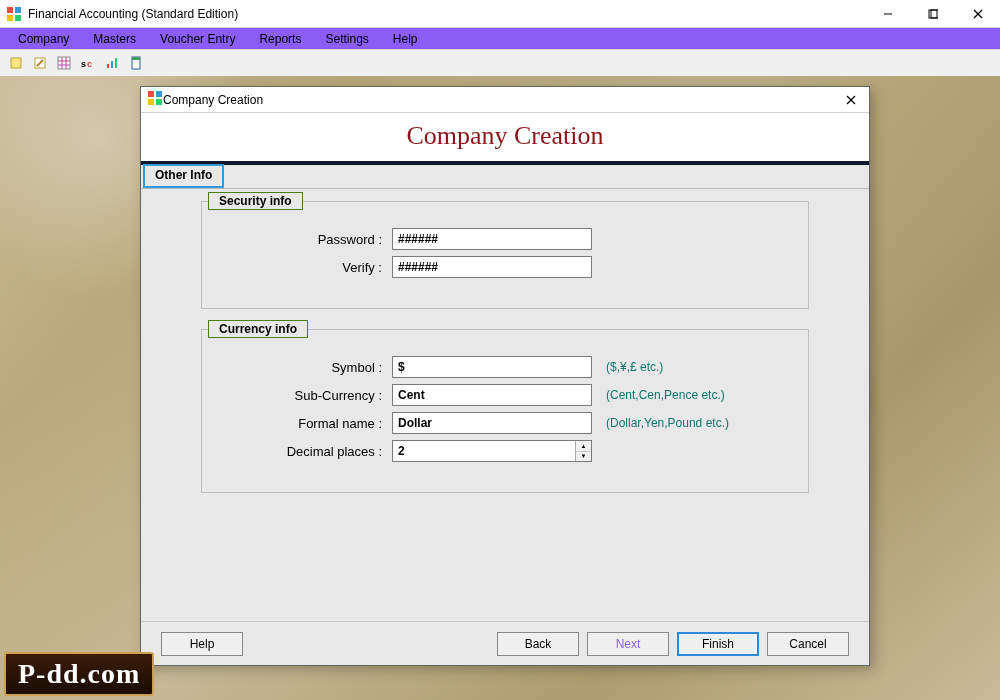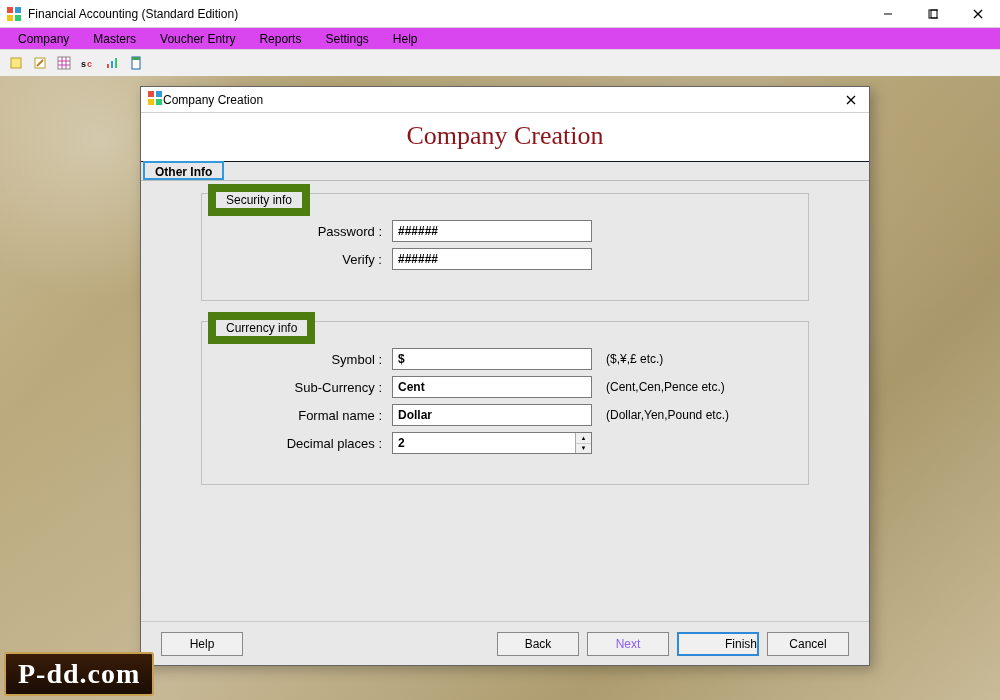--- a/index.html
+++ b/index.html
@@ -40,21 +40,21 @@
 .win-controls { display: flex; height: 100%; }
 .win-btn {
   width: 45px; height: 100%;
   display: flex; align-items: center; justify-content: center;
   font-size: 14px; color: #000;
   cursor: pointer;
 }
 
 .menubar {
   height: 22px;
-  background: #d946ef;
+  background: #8b5cf6;
   display: flex; align-items: center;
   padding: 0 6px;
   border-bottom: 1px solid #d8d8d8;
 }
 .menu-item {
   padding: 2px 12px;
   font-size: 12px; color: #000;
   cursor: pointer;
 }
 
@@ -108,23 +108,23 @@
   padding: 8px 0 10px 0;
 }
 .dialog-header h1 {
   font-family: "Times New Roman", serif;
   font-size: 26px;
   font-weight: normal;
   color: #8b1419;
 }
 
 .tab-strip {
-  height: 20px;
-  background: #e8e8e8;
-  border-top: 1px solid #0f172a;
+  height: 28px;
+  background: #e8e8e8;
+  border-top: 4px solid #0f172a;
   border-bottom: 1px solid #bbb;
   display: flex;
   padding-left: 2px;
 }
 .tab {
   padding: 2px 10px;
   border: 2px solid #3399dd;
   background: #e8e8e8;
   font-size: 12px; font-weight: bold;
   color: #000;
@@ -143,23 +143,23 @@
   border: 1px solid #c0c0c0;
   background: #e8e8e8;
   margin-bottom: 20px;
   padding: 20px 20px 24px 20px;
   position: relative;
 }
 .fieldset-legend {
   position: absolute;
   top: -10px; left: 6px;
   background: #e8e8e8;
-  border: 8px solid #4d7c0f;
+  border: 1px solid #4d7c0f;
   padding: 1px 10px;
-  font-size: 12px; font-weight: normal;
+  font-size: 12px; font-weight: bold;
 }
 
 .form-row {
   display: flex; align-items: center;
   margin: 6px 0;
 }
 .form-label {
   width: 170px;
   text-align: right;
   padding-right: 10px;
@@ -169,21 +169,21 @@
   width: 200px;
   height: 22px;
   border: 1px solid #7a7a7a;
   background: #fff;
   padding: 0 5px;
   font-size: 12px; font-weight: bold;
   font-family: inherit;
 }
 .form-hint {
   margin-left: 14px;
-  color: #000000;
+  color: #0f766e;
   font-size: 12px;
 }
 .spinner-wrap {
   display: flex; width: 200px; height: 22px;
   border: 1px solid #7a7a7a;
   background: #fff;
 }
 .spinner-wrap input {
   border: none; flex: 1; padding: 0 5px;
   font-size: 12px; font-weight: bold;
@@ -213,21 +213,21 @@
 .dlg-btn {
   width: 82px; height: 24px;
   margin-left: 8px;
   border: 1px solid #888;
   background: #f0f0f0;
   font-size: 12px;
   cursor: pointer;
 }
 .dlg-btn.help-btn { margin-left: 0; }
 .dlg-btn:disabled { color: #8b5cf6; cursor: default; }
-.dlg-btn.primary { border: 2px solid #2e8ad8; text-align: right; }
+.dlg-btn.primary { border: 2px solid #2e8ad8; }
 
 .watermark {
   position: absolute;
   left: 4px; bottom: 4px;
   z-index: 2;
   background: linear-gradient(180deg, #3a1c08 0%, #1a0c04 100%);
   border: 2px solid #c8a050;
   border-radius: 3px;
   padding: 4px 12px;
   color: #fff;

